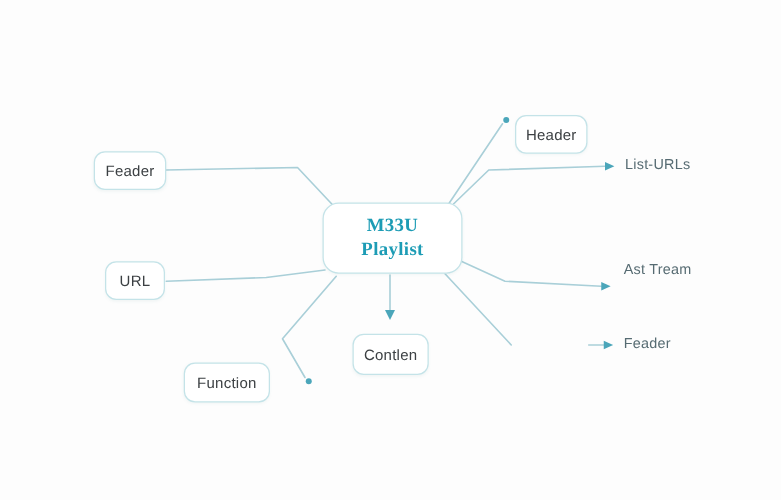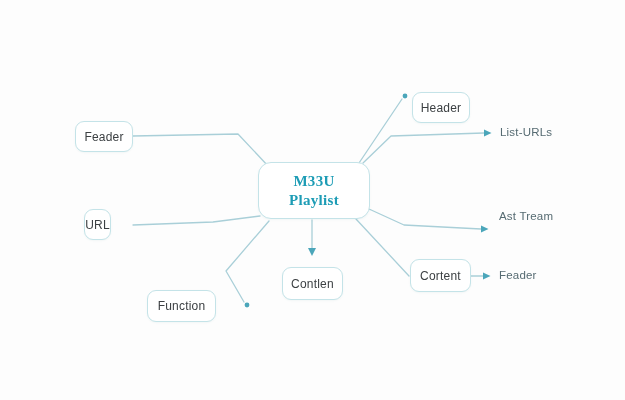--- a/index.html
+++ b/index.html
@@ -103,35 +103,32 @@
 
   <div class="node central" style="left:258px;top:162px;width:112px;height:57px;">
     <span>M33U</span>
     <span>Playlist</span>
   </div>
 
   <div class="node" style="left:75px;top:121px;width:58px;height:31px;">
     <span>Feader</span>
   </div>
 
-  <div class="node" style="left:84px;top:209px;width:27px;height:31px;">
+  <div class="node" style="left:84px;top:209px;width:48px;height:31px;">
     <span>URL</span>
   </div>
 
   <div class="node" style="left:147px;top:290px;width:69px;height:32px;">
     <span>Function</span>
   </div>
 
   <div class="node" style="left:282px;top:267px;width:61px;height:33px;">
     <span>Contlen</span>
   </div>
 
-  <div class="node" style="left:410px;top:259px;width:61px;height:33px;">
-    <span>Cortent</span>
-  </div>
 
   <div class="node" style="left:412px;top:92px;width:58px;height:31px;">
     <span>Header</span>
   </div>
 
   <div class="float-label" style="left:500px;top:126px;">List-URLs</div>
 
   <div class="float-label" style="left:499px;top:210px;">Ast Tream</div>
 
   <div class="float-label" style="left:499px;top:269px;">Feader</div>

